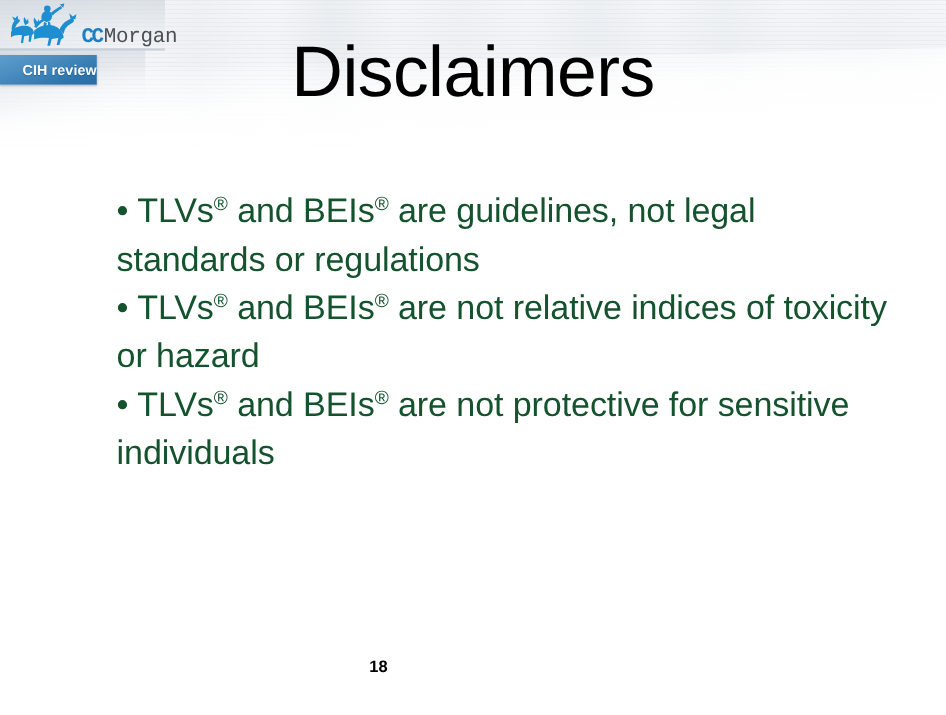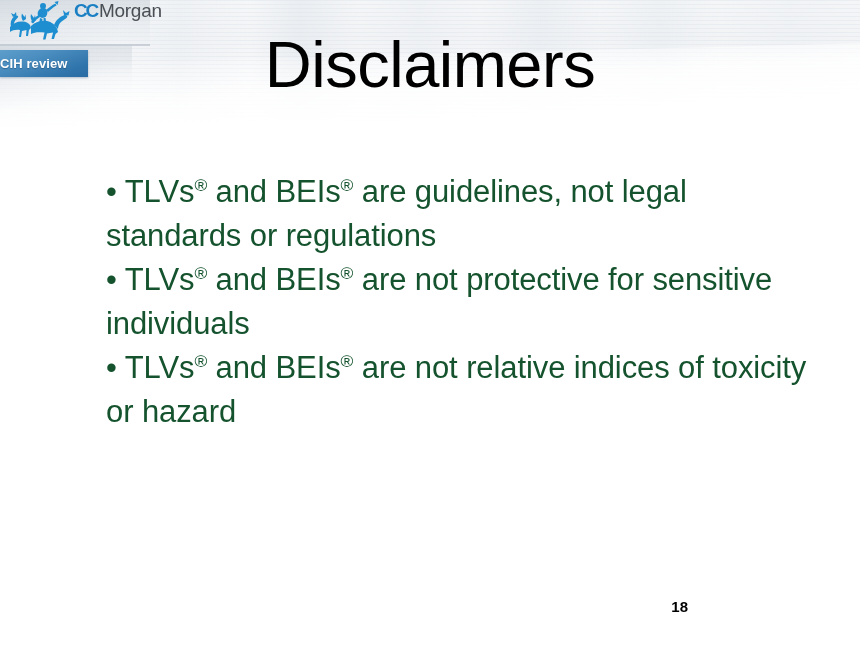--- a/index.html
+++ b/index.html
@@ -105,21 +105,22 @@
     background: linear-gradient(180deg, rgba(255,255,255,0) 0%, #ffffff 100%);
   }
 
   
   .logo {
     position: absolute;
     left: 8px; top: 1px;
     width: 146px;
     height: 42px;
     display: flex;
-    align-items: flex-start;
+    align-items: flex-end;
+    font-family: Liberation Mono, monospace;
   }
   .logo-mark {
     width: 64px;
     height: 40px;
     flex: none;
   }
   .logo-word {
     margin-left: 2px;
     font-size: 19px;
     letter-spacing: -0.3px;
@@ -140,21 +141,21 @@
   
   .cih-badge {
     position: absolute;
     left: 0px; top: 50px;
     width: 88px;
     height: 27px;
     background: linear-gradient(160deg, #5d9ecb 0%, #4a8dbf 35%, #2f74ab 78%, #2a6ca3 100%);
     box-shadow: 0 1px 2px rgba(60,90,120,0.35);
     display: flex;
     align-items: center;
-    justify-content: flex-start;
+    justify-content: flex-end;
   }
   .cih-badge-text {
     color: #ffffff;
     font-size: 13px;
     font-weight: bold;
     letter-spacing: 0.1px;
     text-shadow: 0 1px 1px rgba(20,60,95,0.45);
     white-space: nowrap;
   }
 
@@ -191,21 +192,21 @@
     vertical-align: 0.62em;
     line-height: 0;
   }
 
   
   .page-number {
     position: absolute;
     left: 0;
     top: 598px;
     width: 688px;
-    text-align: right;
+    text-align: center;
     font-size: 15px;
     font-weight: bold;
     color: #000000;
   }
 </style>
 </head>
 <body>
 
 <div class="slide">
 
@@ -265,25 +266,25 @@
   <div class="body">
 
     <p class="bullet">
       <span>•</span>
       <span>TLVs</span><span class="reg">®</span><span> and BEIs</span><span class="reg">®</span><span> are guidelines, not legal standards or regulations</span>
     </p>
 
 
     <p class="bullet">
       <span>•</span>
+      <span>TLVs</span><span class="reg">®</span><span> and BEIs</span><span class="reg">®</span><span> are not relative indices of toxicity or hazard</span>
+    </p>
+
+    <p class="bullet">
+      <span>•</span>
       <span>TLVs</span><span class="reg">®</span><span> and BEIs</span><span class="reg">®</span><span> are not protective for sensitive individuals</span>
     </p>
 
-    <p class="bullet">
-      <span>•</span>
-      <span>TLVs</span><span class="reg">®</span><span> and BEIs</span><span class="reg">®</span><span> are not relative indices of toxicity or hazard</span>
-    </p>
-
   </div>
 
   <div class="page-number">18</div>
 
 </div>
 
 </body></html>

